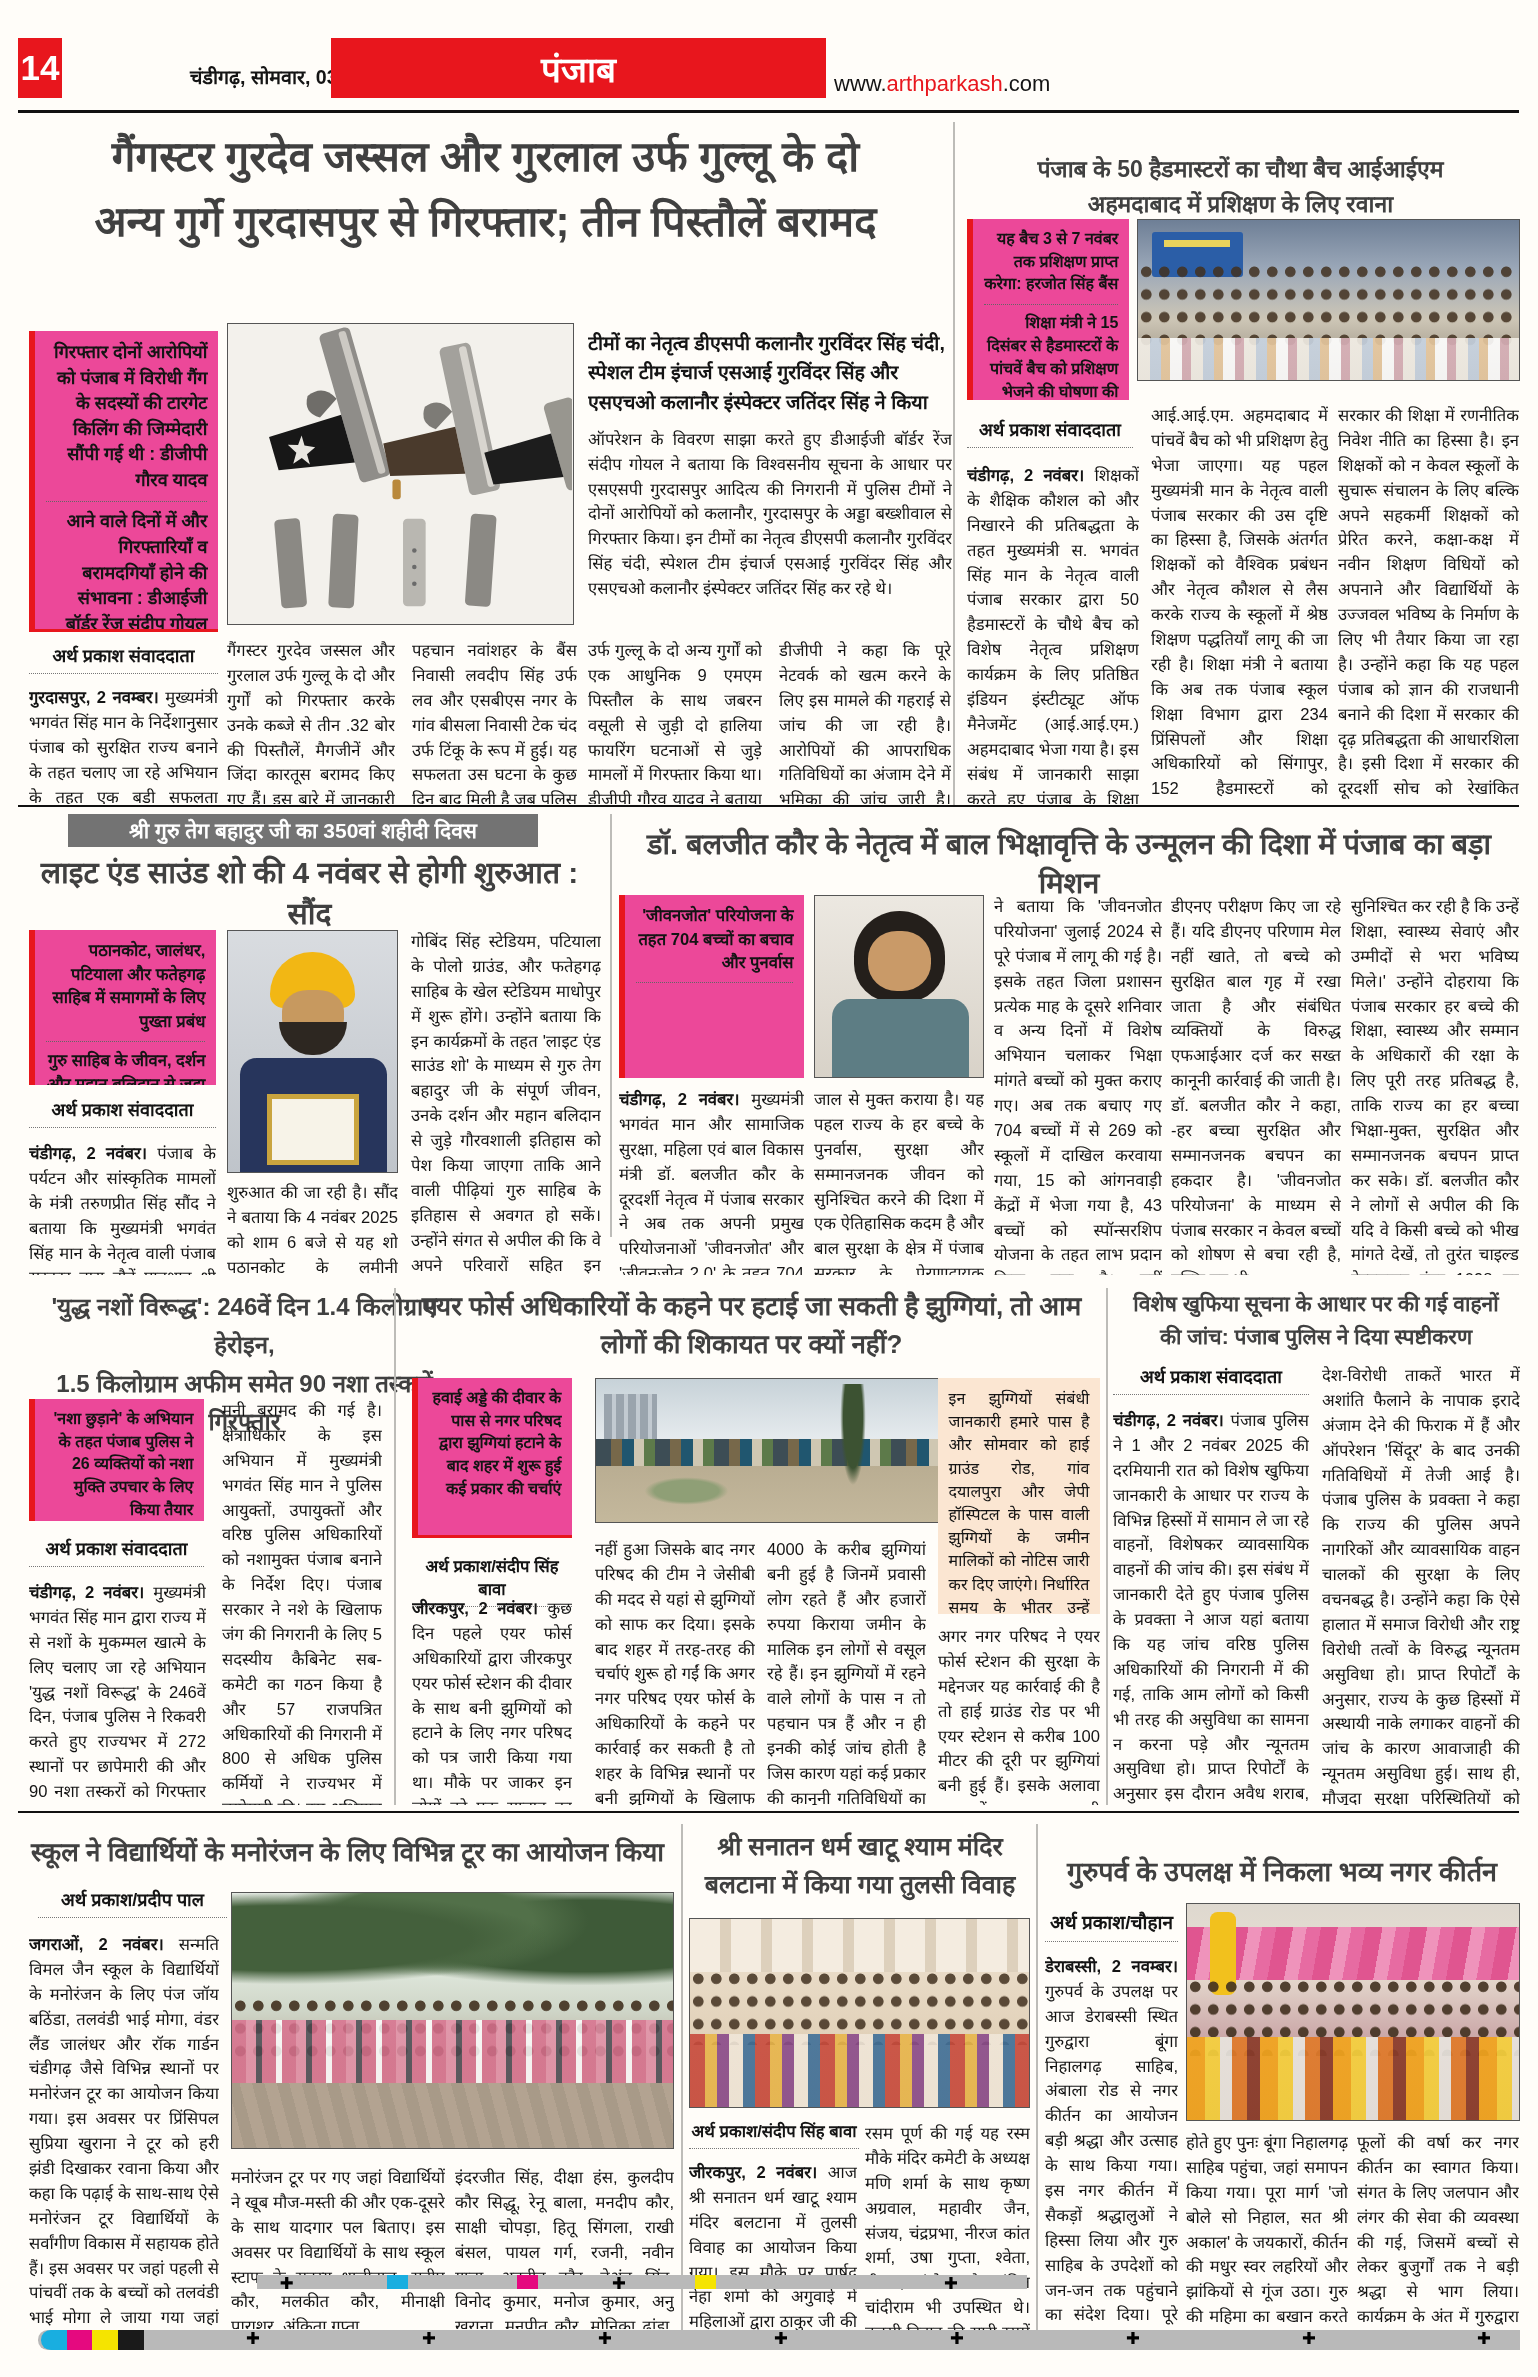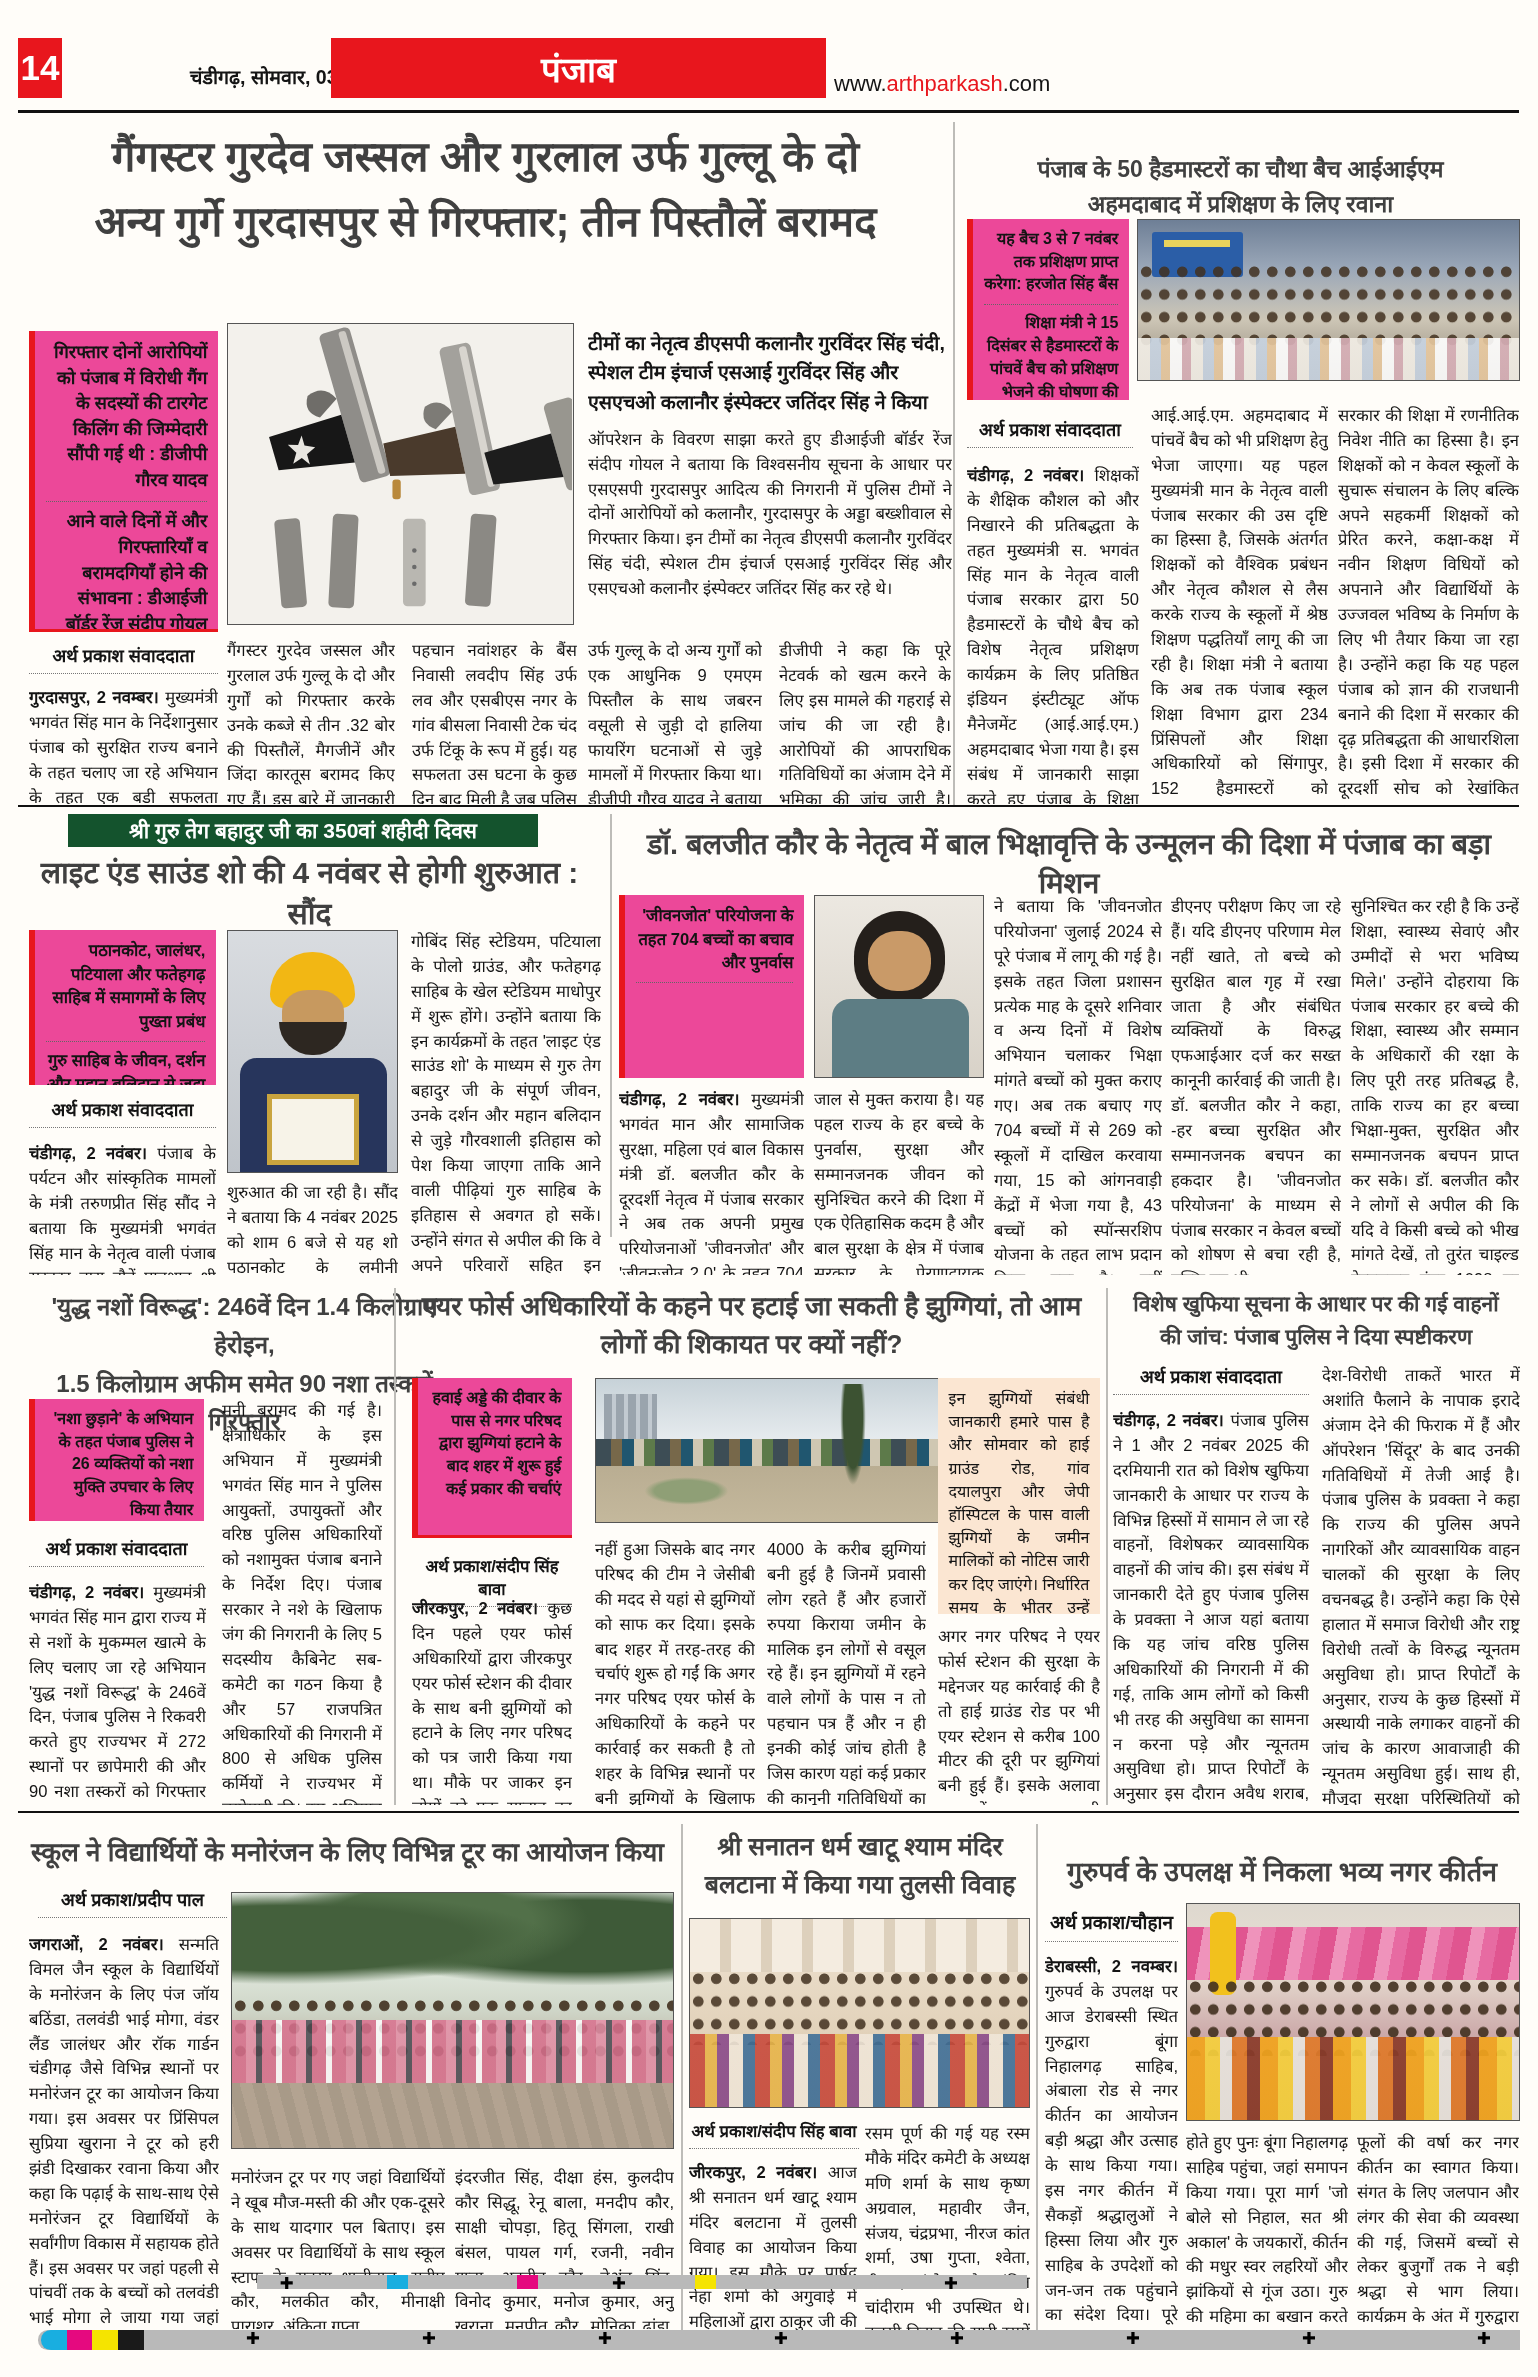--- a/index.html
+++ b/index.html
@@ -2,21 +2,21 @@
 <html style="font-size:12px"><head>
 <meta charset="utf-8">
 <style>
   html,body{margin:0;padding:0;background:#e9e7e2;}
   #page{position:relative;width:1538px;height:2377px;background:#fffdf9;color:#141414;
         font-family:"Liberation Sans","DejaVu Sans",sans-serif;overflow:hidden;}
   .abs{position:absolute;}
   .redbox{background:#e8161d;color:#fff;font-weight:700;display:flex;align-items:center;justify-content:center;}
   .hl{position:absolute;font-weight:700;text-align:center;color:#404040;}
   .hl .ln{display:block;}
-  .kicker{position:absolute;background:#14532d;color:#fff;font-weight:700;text-align:center;}
+  .kicker{position:absolute;background:#737373;color:#fff;font-weight:700;text-align:center;}
   .qbox{position:absolute;background:#ec4899;border-left:6.8px solid #e8161d;padding:9px 10.6px;
         font-weight:700;font-size:16.6px;line-height:1.42;overflow:hidden;box-sizing:border-box;text-align:right;}
   .qdiv{border-top:1.5px dotted #666;margin:7.6px 0;}
   .by{position:absolute;font-weight:700;font-size:18px;text-align:center;border-bottom:1.5px dotted #777;padding-bottom:6px;}
   .bd{position:absolute;font-size:16.6px;line-height:1.5;text-align:justify;overflow:hidden;}
   .dl{font-weight:700;}
   .vr{position:absolute;width:1.5px;background:#bdbcb8;}
   .hr{position:absolute;background:#111;}
   .ph{position:absolute;overflow:hidden;border:1.5px solid #555;box-sizing:border-box;background:#ddd;}
   .heads{position:absolute;left:0;right:0;background-image:radial-gradient(circle at 8.3px 6.8px,#41301f 4.9px,transparent 5.7px);background-size:18px 22.7px;}

